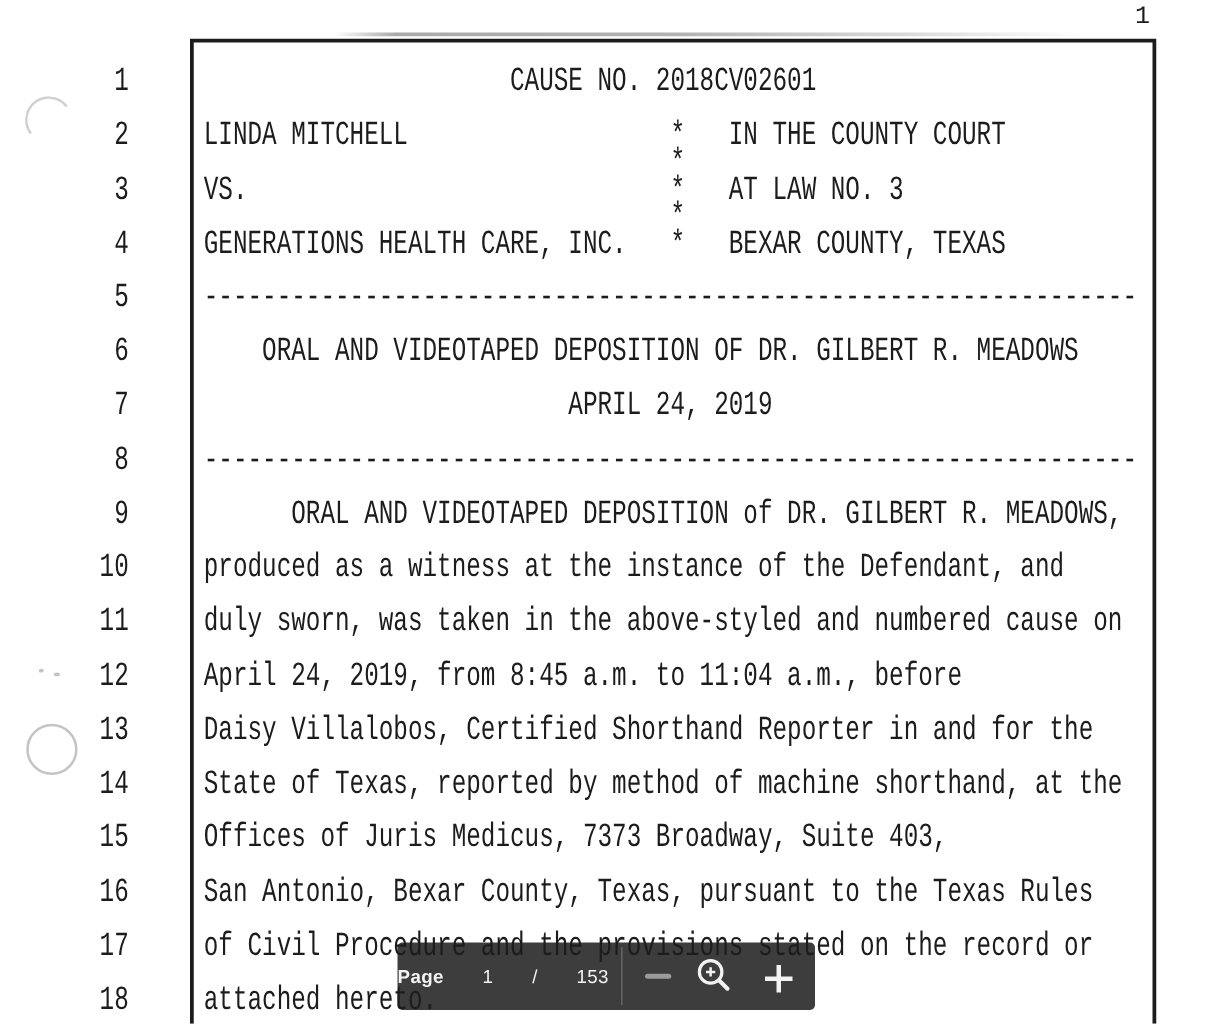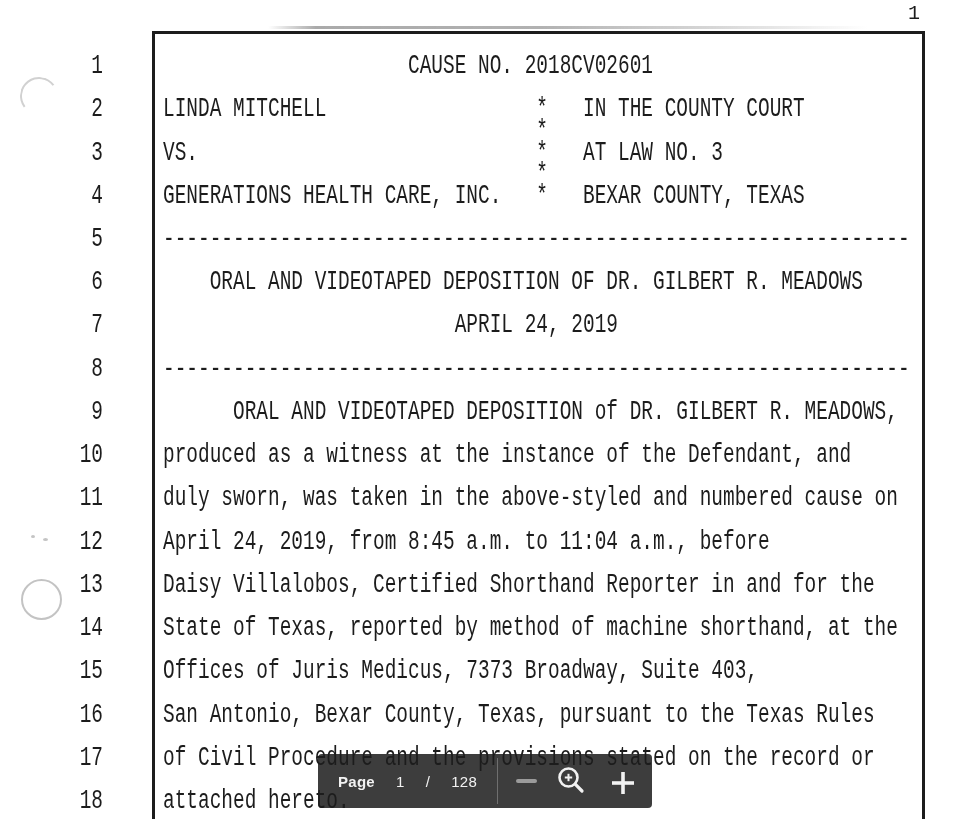--- a/index.html
+++ b/index.html
@@ -36,21 +36,21 @@
   .speck{position:absolute;background:#b5b5b5;border-radius:50%;z-index:2;opacity:.8;}
   #speck-1{left:31px;top:535px;width:4px;height:3px;}
   #speck-2{left:43px;top:538px;width:5px;height:3px;}
 
   
   #toolbar-backdrop{position:absolute;left:318px;top:754px;width:334px;height:54px;z-index:1;
     background:rgba(51,51,51,0.95);border-radius:4px;}
   #toolbar-content{position:absolute;left:318px;top:754px;width:334px;height:54px;z-index:3;}
   #toolbar-divider{position:absolute;left:179px;top:4px;width:1px;height:46px;background:#6f6f6f;}
   #page-group{position:absolute;left:0;top:0;width:179px;height:54px;display:flex;
-    align-items:center;justify-content:center;gap:21px;}
+    align-items:center;justify-content:flex-start;gap:31px;}
   #page-group .tb-text{color:#f2f2f2;font-size:15px;letter-spacing:.3px;}
   #page-label{font-weight:600;}
   #current-page{font-weight:400;}
   .tb-btn{position:absolute;width:34px;height:34px;display:flex;align-items:center;
     justify-content:center;background:transparent;border:none;padding:0;cursor:pointer;}
   #zoom-out-button{left:191px;top:10px;}
   #zoom-button{left:236px;top:9px;}
   #zoom-in-button{left:288px;top:12px;}
   #minus-bar{width:21px;height:4px;background:#9b9b9b;border-radius:2px;}
 </style>
@@ -109,21 +109,21 @@
     <div id="punch-circle"></div>
     <div id="speck-1" class="speck"></div>
     <div id="speck-2" class="speck"></div>
   </div>
 
   <div id="toolbar-content">
     <div id="page-group">
       <span id="page-label" class="tb-text">Page</span>
       <span id="current-page" class="tb-text">1</span>
       <span class="tb-text">/</span>
-      <span class="tb-text">128</span>
+      <span class="tb-text">153</span>
     </div>
     <div id="toolbar-divider"></div>
 
     <button id="zoom-out-button" class="tb-btn">
       <span id="minus-bar"></span>
     </button>
 
     <button id="zoom-button" class="tb-btn">
       <svg width="32" height="32" viewBox="0 0 32 32">
         <circle cx="13.5" cy="13.5" r="9" fill="none" stroke="#f2f2f2" stroke-width="2.6"></circle>

